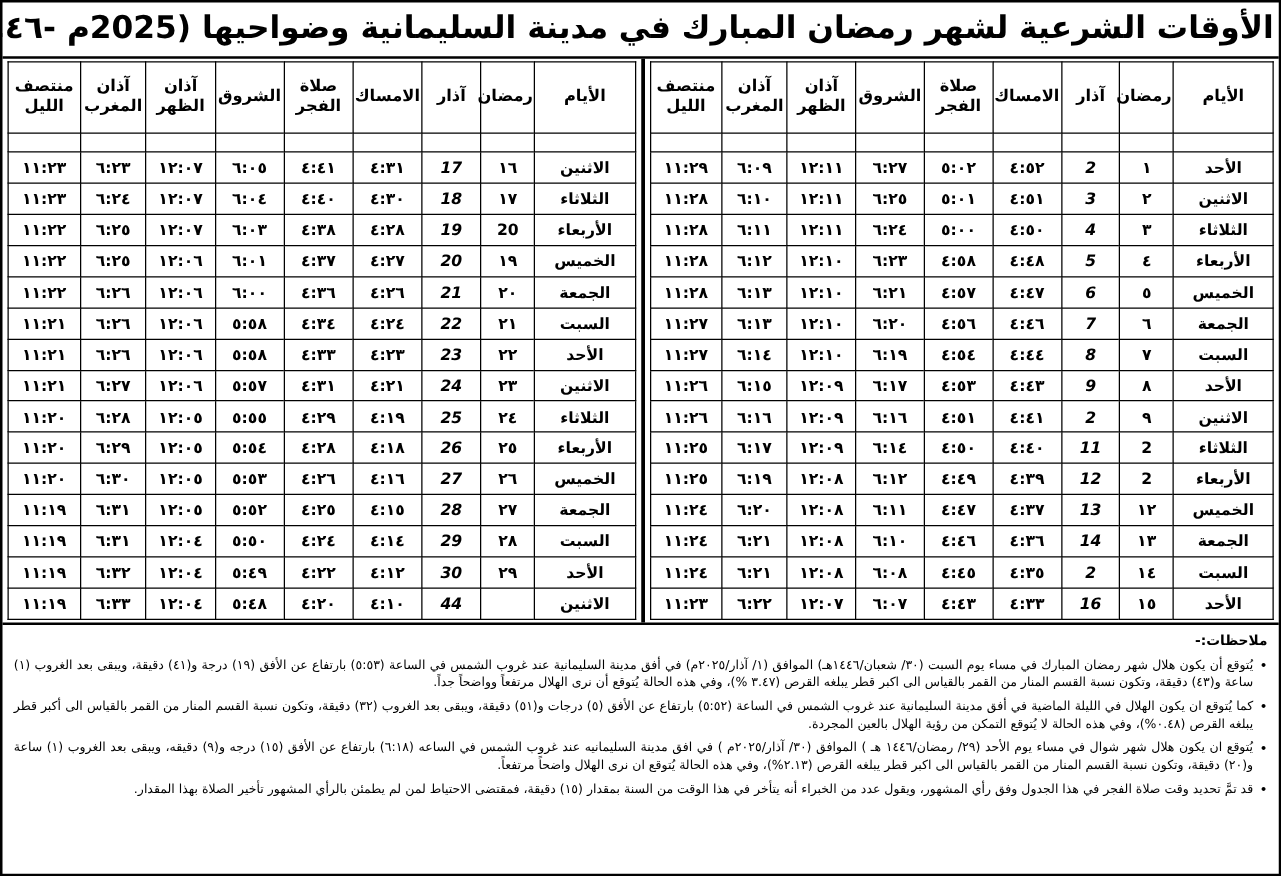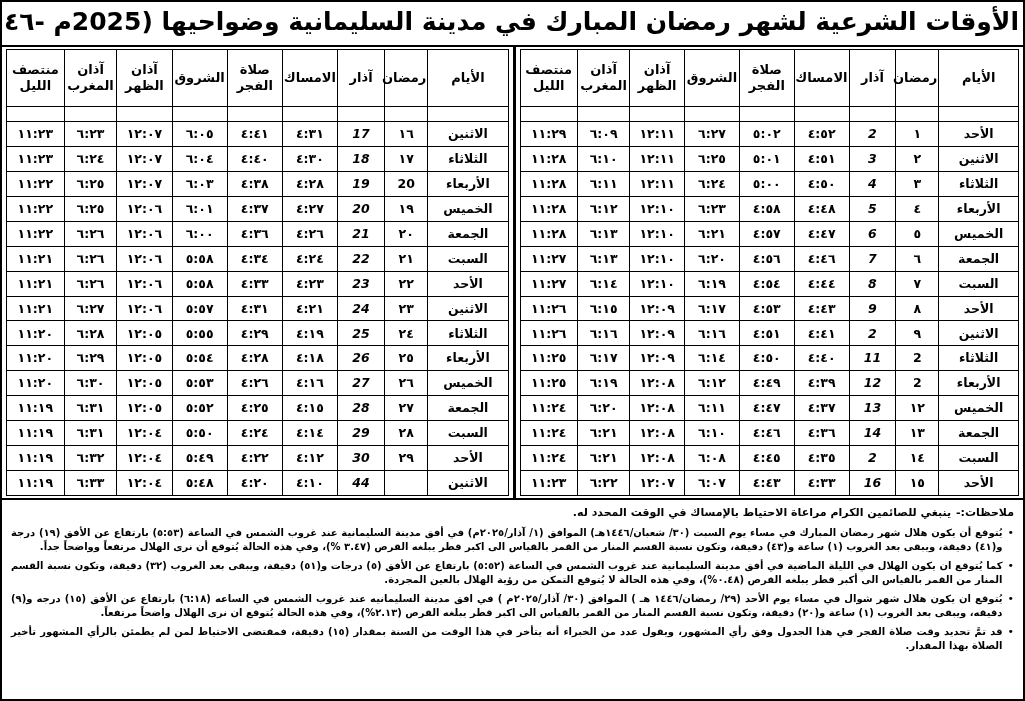--- a/index.html
+++ b/index.html
@@ -137,21 +137,21 @@
     gap: 5px;
     align-items: flex-start;
     margin-bottom: 4px;
     text-align: justify;
   }
   .note-bullet {
     flex: 0 0 auto;
     font-size: 11px;
     line-height: 1.3;
   }
-  .note-text { flex: 1 1 auto; font-weight: bold; }
+  .note-text { flex: 1 1 auto; }
 </style>
 </head>
 <body>
 
 <div class="page">
 
   <div class="title-bar">
     <div class="title-text">الأوقات الشرعية لشهر رمضان المبارك في مدينة السليمانية وضواحيها (2025م -١٤٤٦ هـ)</div>
   </div>
 
@@ -592,21 +592,20 @@
               <td>١١:١٩</td>
             </tr>
           </tbody>
       </table>
     </div>
   </div>
 
   <div class="notes">
     <div class="notes-head">
       <span class="lbl">ملاحظات:-</span>
-      <span>ينبغي للصائمين الكرام مراعاة الاحتياط بالإمساك في الوقت المحدد له.</span>
     </div>
     <div>
         <div class="note-item">
           <span class="note-bullet">•</span>
           <span class="note-text">يُتوقع أن يكون هلال شهر رمضان المبارك في مساء يوم السبت (٣٠/ شعبان/١٤٤٦هـ) الموافق (١/ آذار/٢٠٢٥م) في أفق مدينة السليمانية عند غروب الشمس في الساعة (٥:٥٣) بارتفاع عن الأفق (١٩) درجة و(٤١) دقيقة، ويبقى بعد الغروب (١) ساعة و(٤٣) دقيقة، وتكون نسبة القسم المنار من القمر بالقياس الى اكبر قطر يبلغه القرص (٣.٤٧ %)، وفي هذه الحالة يُتوقع أن نرى الهلال مرتفعاً وواضحاً جداً.</span>
         </div>
         <div class="note-item">
           <span class="note-bullet">•</span>
           <span class="note-text">كما يُتوقع ان يكون الهلال في الليلة الماضية في أفق مدينة السليمانية عند غروب الشمس في الساعة (٥:٥٢) بارتفاع عن الأفق (٥) درجات و(٥١) دقيقة، ويبقى بعد الغروب (٣٢) دقيقة، وتكون نسبة القسم المنار من القمر بالقياس الى أكبر قطر يبلغه القرص (٠.٤٨%)، وفي هذه الحالة لا يُتوقع التمكن من رؤية الهلال بالعين المجردة.</span>
         </div>

